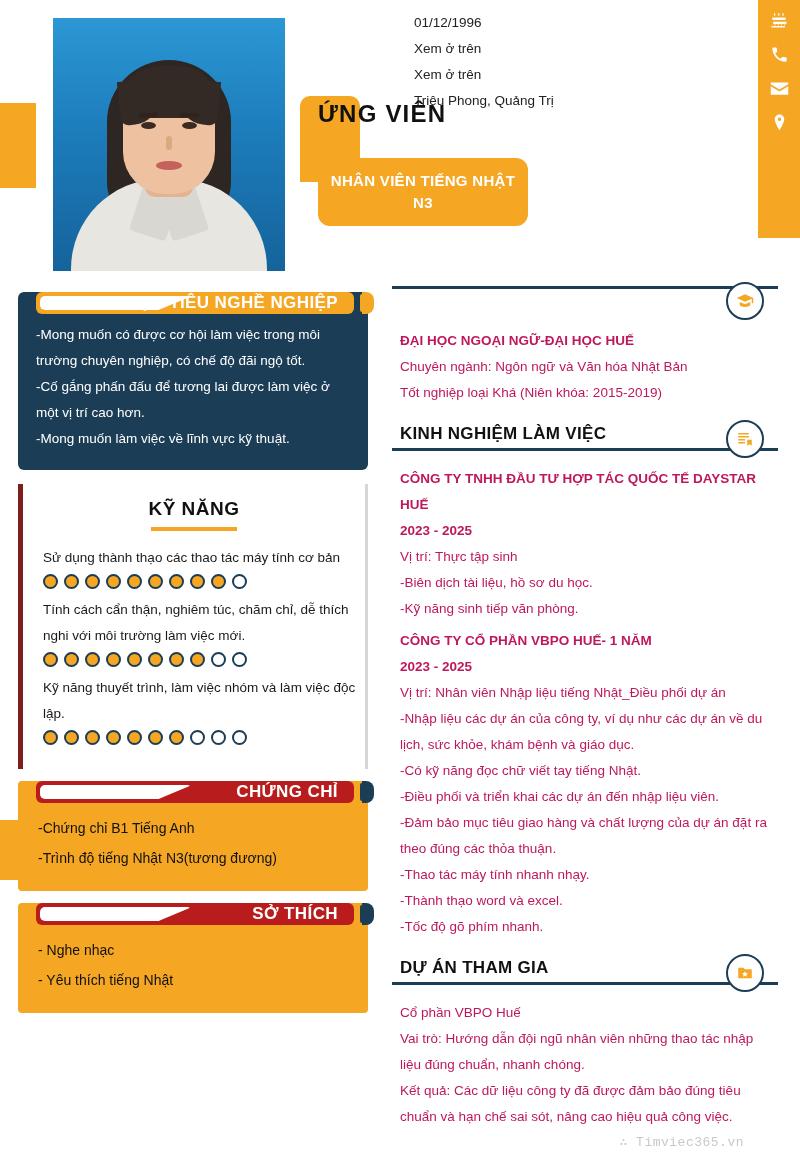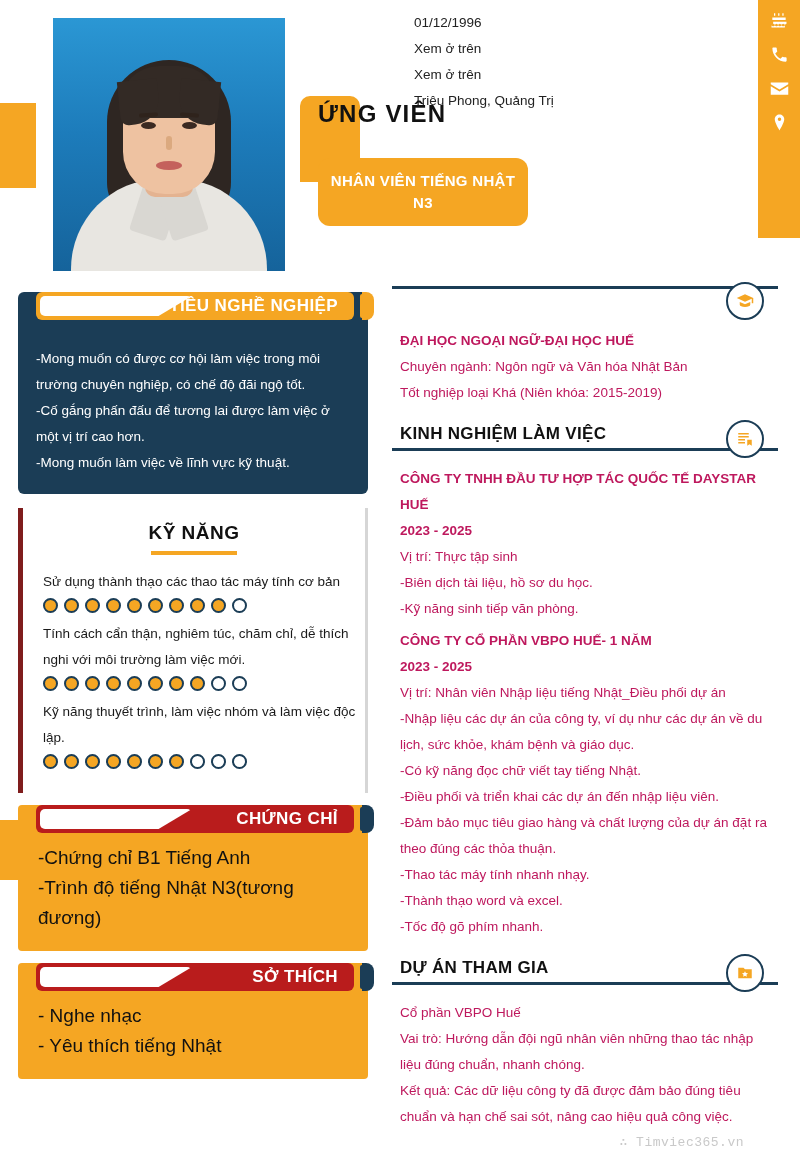--- a/index.html
+++ b/index.html
@@ -89,55 +89,55 @@
     text-align:center;color:#fff;font-size:15px;font-weight:bold;
     letter-spacing:.3px;line-height:22px;padding:6px 10px;box-sizing:border-box;
   }
 
   
   .left-col{position:absolute;left:18px;top:280px;width:350px;}
 
   
   .panel-navy{background:#1B3D56;border-radius:6px;padding:0 0 18px 0;position:relative;}
   .bar{
-    position:relative;height:28px;margin:12px 14px 0 18px;border-radius:6px;
+    position:relative;height:22px;margin:12px 14px 0 18px;border-radius:6px;
     display:flex;align-items:center;justify-content:flex-end;
     padding-right:16px;box-sizing:border-box;
     font-size:17px;font-weight:bold;letter-spacing:.4px;
   }
   .bar-orange{background:#F5A623;color:#fff;}
   .bar-navy{background:#b91c1c;color:#fff;}
   .bar .notch{
     position:absolute;left:4px;top:4px;bottom:4px;width:152px;background:#fff;
     border-radius:5px;
     clip-path:polygon(0 0, 100% 0, 78% 100%, 0 100%);
   }
   .bar .label{position:relative;z-index:2;}
   .bar-tick{position:absolute;right:-10px;top:2px;bottom:2px;width:4px;background:#F5A623;border-radius:2px;}
   .bar-tab{position:absolute;right:-20px;top:0;bottom:0;width:12px;background:#F5A623;border-radius:0 8px 8px 0;}
   .bar-tab-navy{position:absolute;right:-20px;top:0;bottom:0;width:12px;background:#1B3D56;border-radius:0 8px 8px 0;}
   .bar-tick-navy{position:absolute;right:-10px;top:2px;bottom:2px;width:4px;background:#1B3D56;border-radius:2px;}
 
-  .panel-navy .body{color:#fff;font-size:13.5px;line-height:26px;padding:26px 22px 0 18px;}
+  .panel-navy .body{color:#fff;font-size:13.5px;line-height:26px;padding:8px 22px 0 18px;}
   .panel-navy .body p{margin:0;}
 
   
   .panel-white{background:#fff;border-left:5px solid #7f1d1d;border-right:3px solid #d6d6d6;
     margin-top:14px;padding:14px 0 16px 0;}
   .skills-title{text-align:center;font-size:19px;font-weight:bold;color:#111;letter-spacing:.5px;}
   .skills-underline{width:86px;height:4px;background:#F5A623;margin:7px auto 14px auto;}
   .skill{padding:0 8px 0 20px;}
   .skill-name{font-size:13.5px;line-height:26px;color:#1a1a1a;}
   .dots{display:flex;gap:6px;margin:3px 0 8px 0;}
   .dot{width:15px;height:15px;border-radius:50%;border:2px solid #1B3D56;box-sizing:border-box;background:#fff;}
   .dot.on{background:#F5A623;}
 
   
   .panel-orange{background:#F5A623;border-radius:4px;margin-top:12px;padding:0 0 18px 0;position:relative;}
-  .panel-orange .body{color:#111;font-size:19px;line-height:30px;padding:10px 20px 0 20px;}
+  .panel-orange .body{color:#111;font-size:14px;line-height:30px;padding:10px 20px 0 20px;}
   .panel-orange .body p{margin:0;}
 
   
   .right-col{position:absolute;left:392px;top:282px;width:386px;}
   .sec{margin-bottom:18px;}
   .sec-head{position:relative;height:34px;}
   .sec-title{font-size:17px;font-weight:bold;color:#111;letter-spacing:.3px;padding-left:8px;}
   .sec-rule{height:3px;background:#1B3D56;width:100%;margin-top:4px;}
   .sec-icon{
     position:absolute;right:14px;top:-4px;width:34px;height:34px;border-radius:50%;

